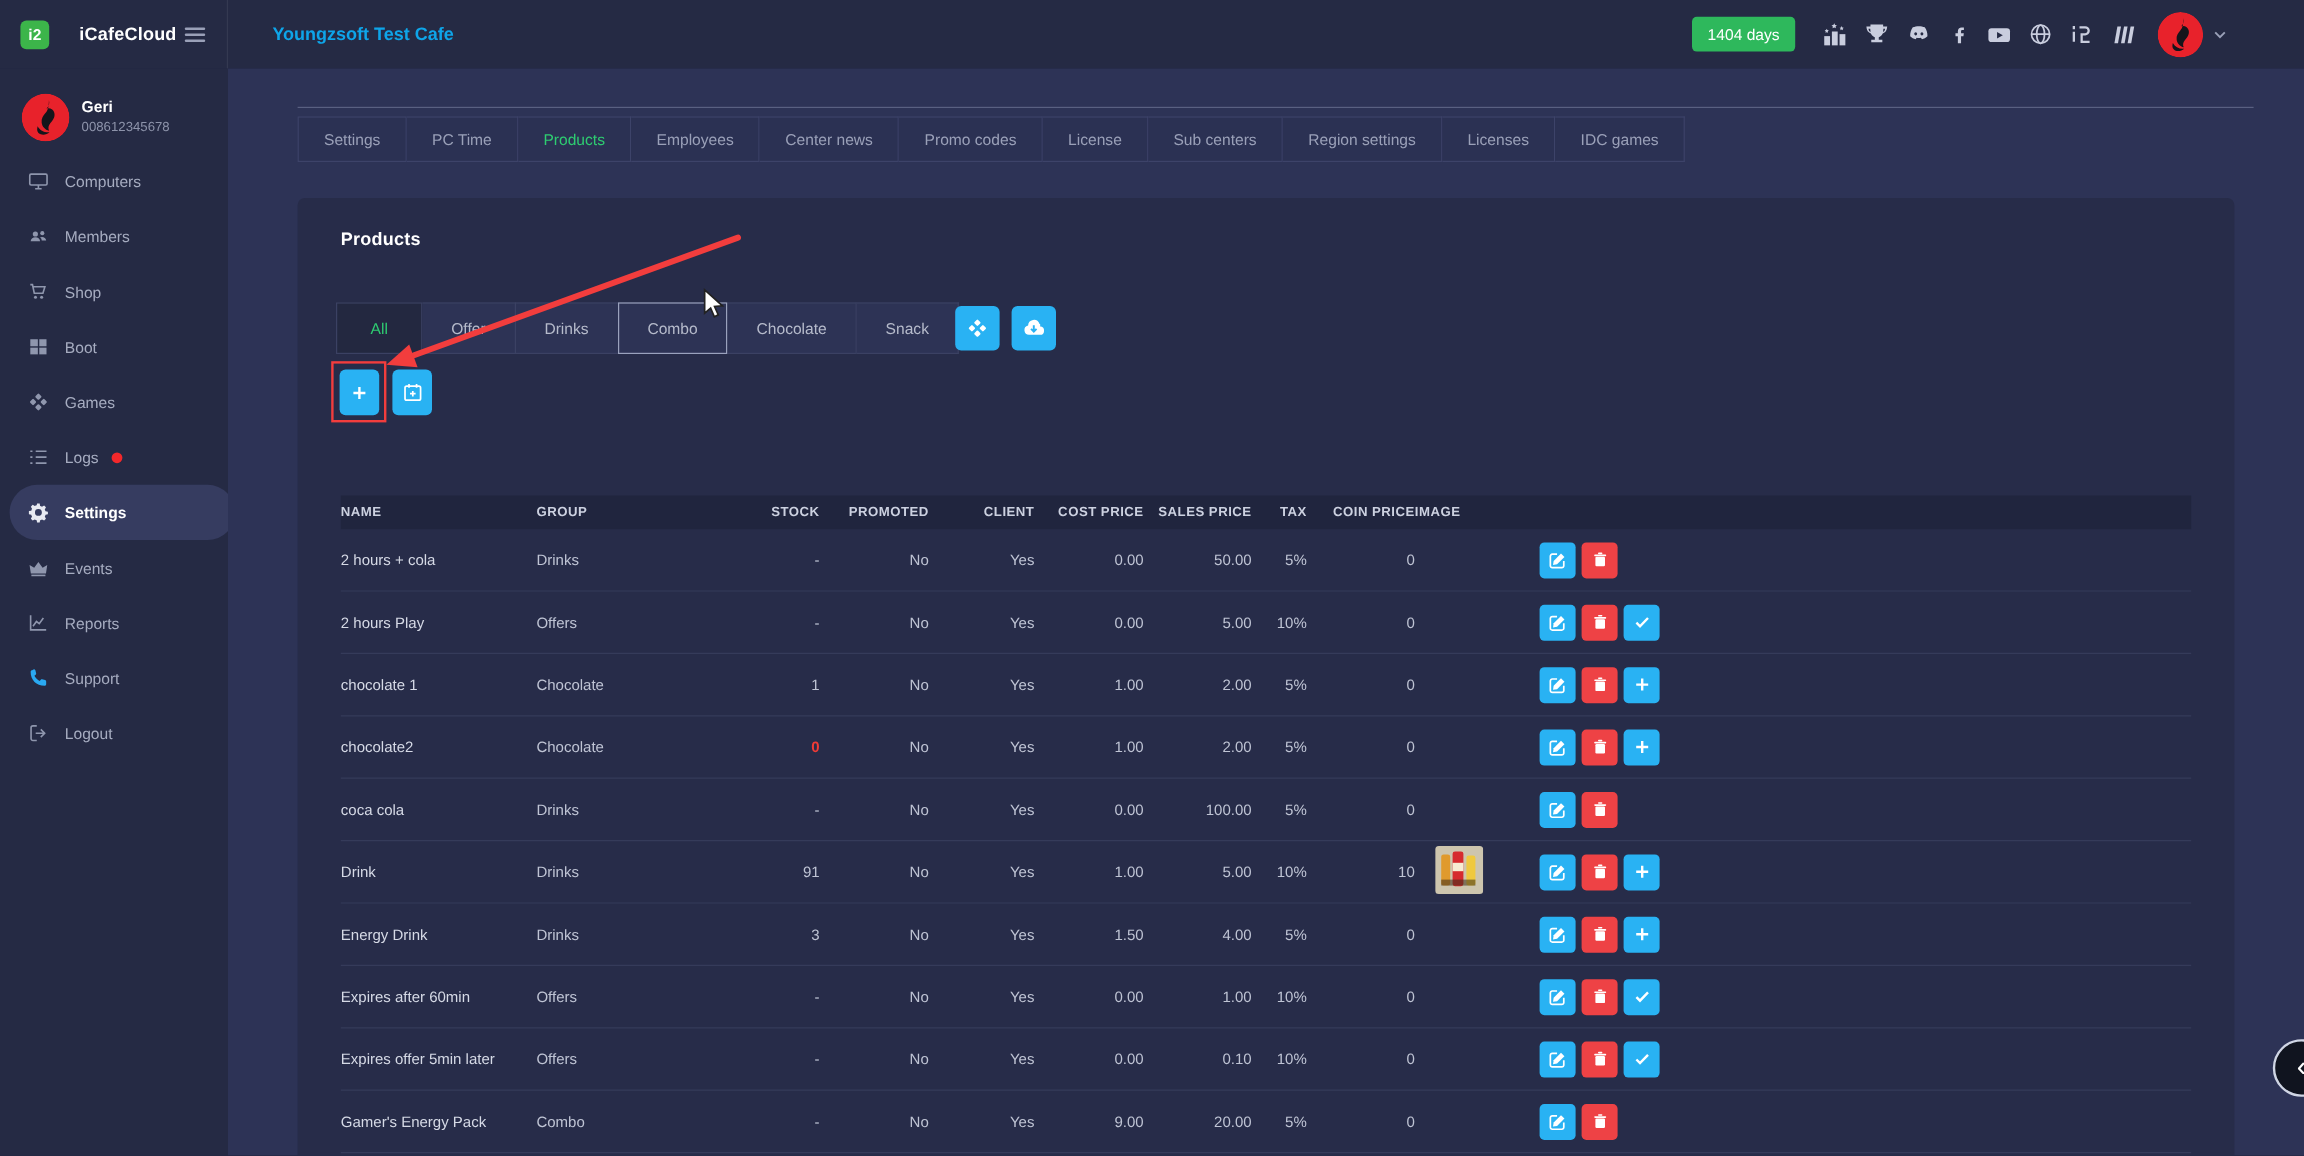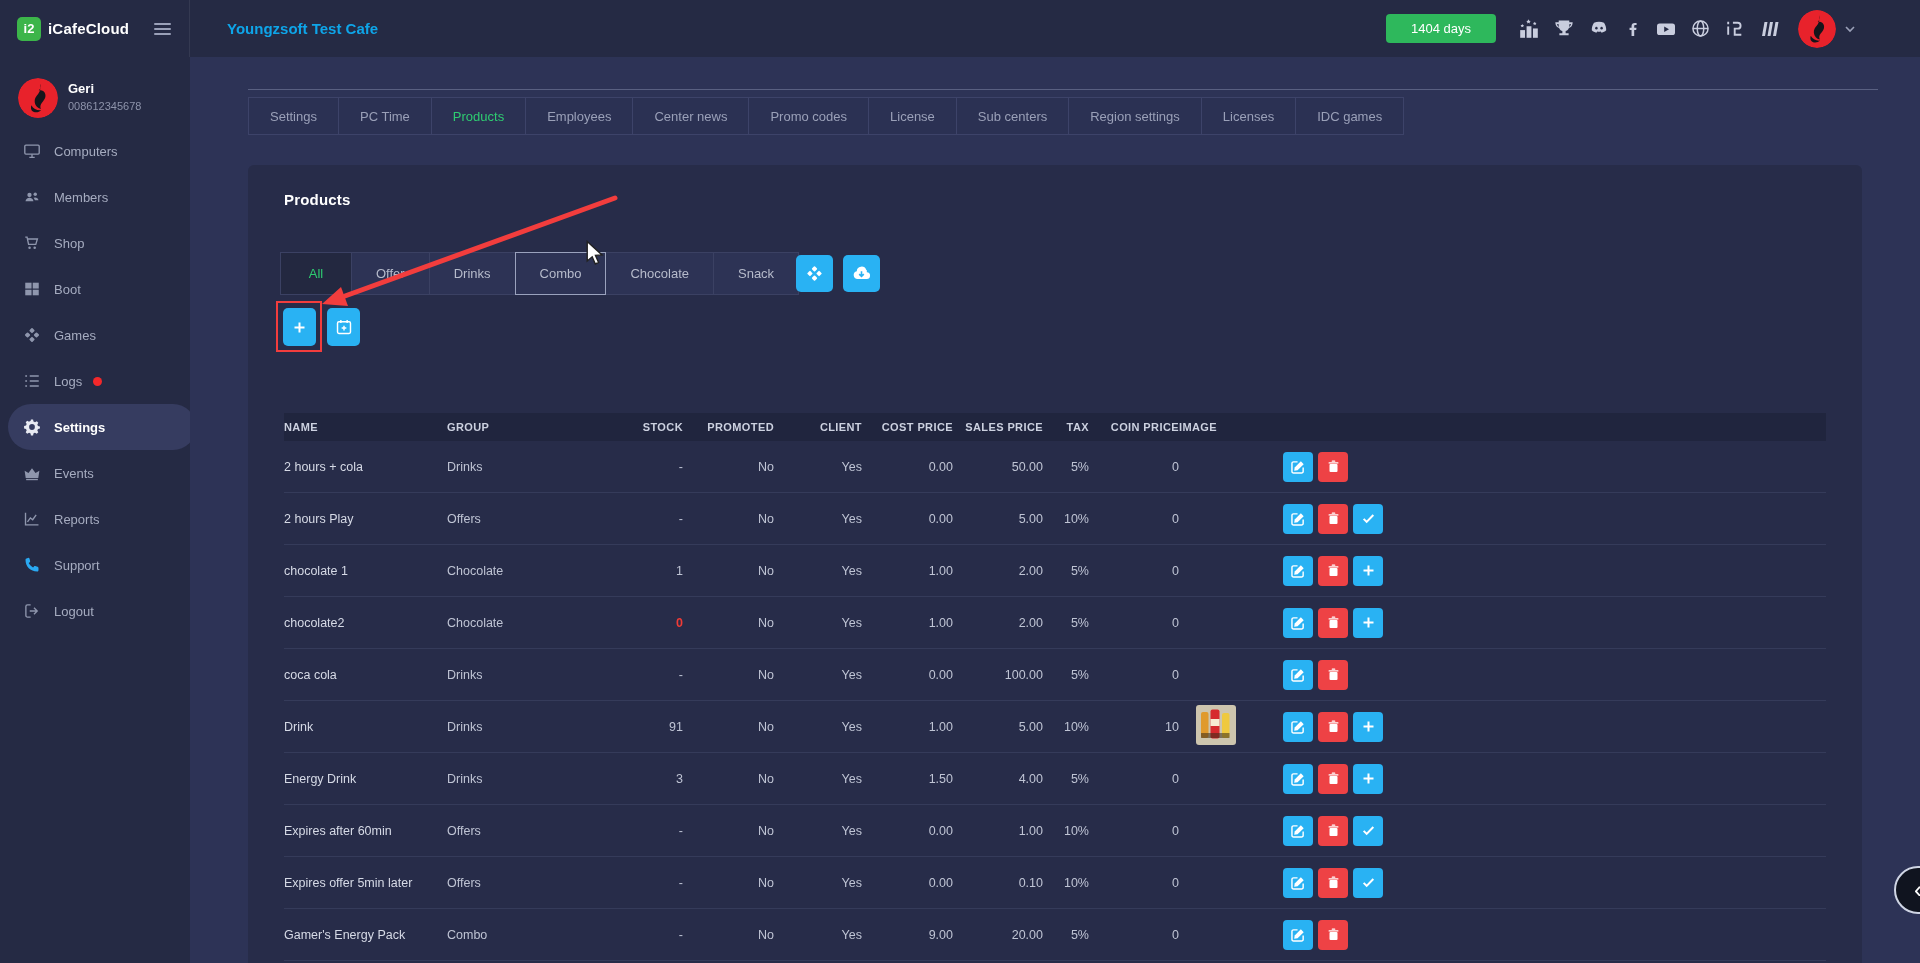--- a/index.html
+++ b/index.html
@@ -5,26 +5,26 @@
   html,body{margin:0;padding:0;width:1920px;height:963px;overflow:hidden;
     background:#252a44;font-family:"Liberation Sans","DejaVu Sans",sans-serif;position:relative;}
   *{box-sizing:border-box;}
   button{font-family:inherit;}
 
   
   .topbar{position:absolute;top:0;left:0;right:0;height:57px;background:#252a44;display:flex;align-items:center;z-index:5;}
   .brand-section{width:190px;height:100%;display:flex;align-items:center;border-right:1px solid rgba(255,255,255,.07);}
   .logo-mark{width:24px;height:24px;border-radius:5px;background:#3cb54a;color:#fff;display:flex;align-items:center;justify-content:center;
     font-weight:bold;font-size:13px;margin-left:17px;}
-  .brand-text{color:#fff;font-size:15px;font-weight:700;margin-left:7px;letter-spacing:.2px;}
+  .brand-text{color:#fff;font-size:15px;font-weight:700;margin-left:25px;letter-spacing:.2px;}
   .hamburger{margin-left:auto;margin-right:18px;cursor:pointer;}
   .hamburger i{display:block;width:17px;height:2px;background:#9aa0b8;margin:3px 0;border-radius:1px;}
   .cafe-name{margin-left:37px;color:#0ea5e9;font-size:15px;font-weight:bold;}
   .topbar-right{margin-left:auto;display:flex;align-items:center;padding-right:62px;}
-  .days-badge{background:#2eb85c;color:#fff;font-size:13px;padding:7px 25px;border-radius:4px;margin-right:22px;font-weight:500;}
+  .days-badge{background:#2eb85c;color:#fff;font-size:13px;padding:7px 13px;border-radius:4px;margin-right:22px;font-weight:500;}
   .tb-icons{display:flex;align-items:center;gap:13px;}
   .tb-icon{color:#c9cdde;display:flex;align-items:center;cursor:pointer;}
   .avatar-sm{width:38px;height:38px;border-radius:50%;overflow:hidden;display:block;margin-left:18px;cursor:pointer;}
   .chevron{color:#9aa0b8;display:flex;margin-left:6px;cursor:pointer;}
 
   
   .sidebar{position:absolute;top:57px;left:0;width:204px;bottom:0;background:#252a44;}
   .side-user{position:absolute;top:21px;left:18px;right:8px;height:44px;cursor:pointer;}
   .avatar-lg{width:40px;height:40px;border-radius:50%;overflow:hidden;display:block;position:absolute;left:0;top:0;}
   .u-name{position:absolute;left:50px;top:3px;color:#fff;font-size:13px;font-weight:700;}

